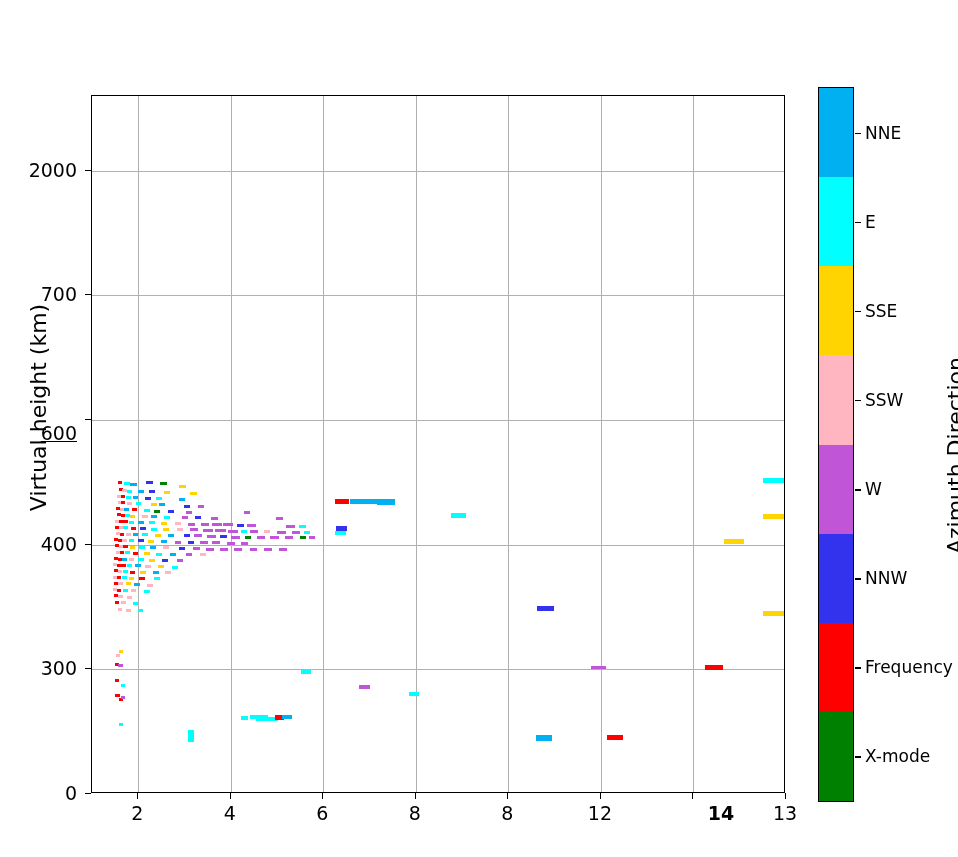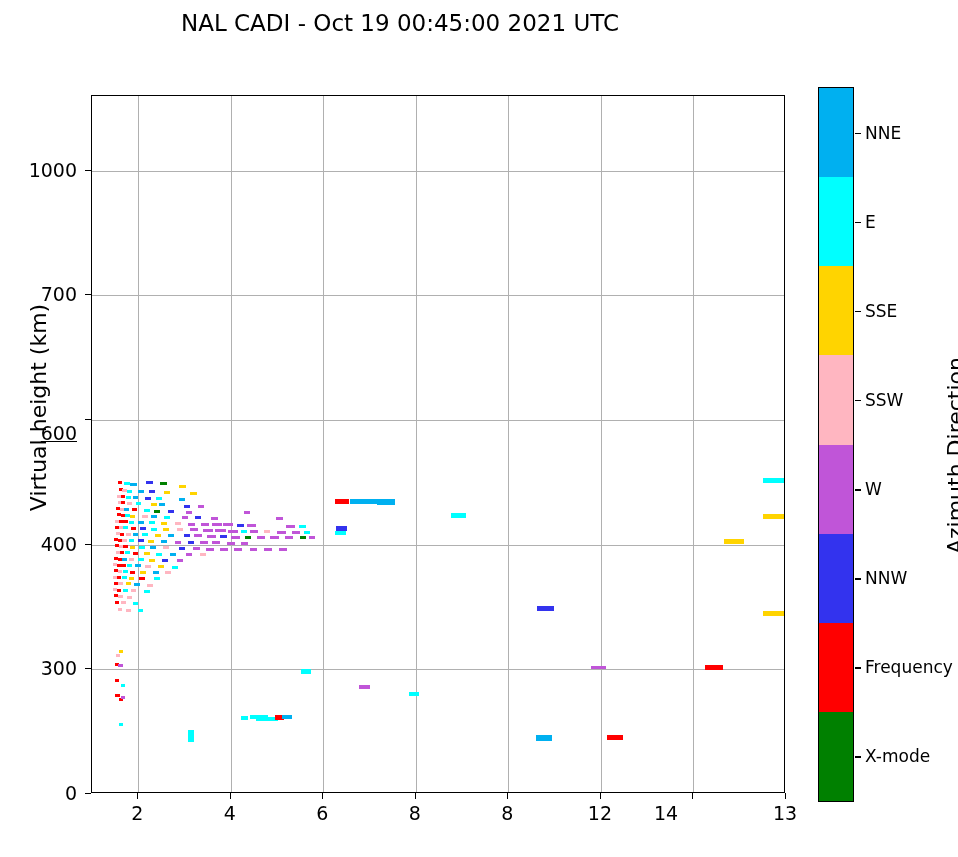--- a/index.html
+++ b/index.html
@@ -151,21 +151,20 @@
     color: #000;
     transform: rotate(-90deg);
     white-space: nowrap;
   }
 </style>
 </head>
 <body>
 
 <div id="root">
 
-  <div class="chart-title">NAL CADI - Oct 19 00:45:00 2021 UTC</div>
 
   <div class="plot-frame" id="plot">
       <div class="gridline-v" style="left: 46.2667px;"></div>
       <div class="gridline-v" style="left: 138.8px;"></div>
       <div class="gridline-v" style="left: 231.333px;"></div>
       <div class="gridline-v" style="left: 323.867px;"></div>
       <div class="gridline-v" style="left: 416.4px;"></div>
       <div class="gridline-v" style="left: 508.933px;"></div>
       <div class="gridline-v" style="left: 601.467px;"></div>
       <div class="gridline-h" style="top: 573.357px;"></div>
@@ -402,35 +401,35 @@
       <div class="ticklabel-x" style="left: 229.8px; top: 802px;">4</div>
       <div class="tick-x" style="left: 322.333px; top: 793px;"></div>
       <div class="ticklabel-x" style="left: 322.333px; top: 802px;">6</div>
       <div class="tick-x" style="left: 414.867px; top: 793px;"></div>
       <div class="ticklabel-x" style="left: 414.867px; top: 802px;">8</div>
       <div class="tick-x" style="left: 507.4px; top: 793px;"></div>
       <div class="ticklabel-x" style="left: 507.4px; top: 802px;">8</div>
       <div class="tick-x" style="left: 599.933px; top: 793px;"></div>
       <div class="ticklabel-x" style="left: 599.933px; top: 802px;">12</div>
       <div class="tick-x" style="left: 692.467px; top: 793px;"></div>
-      <div class="ticklabel-x" style="left: 666px; top: 802px;">14</div>
+      <div class="ticklabel-x" style="left: 721px; top: 802px; font-weight: bold;">14</div>
       <div class="tick-x" style="left: 785px; top: 793px;"></div>
       <div class="ticklabel-x" style="left: 785px; top: 802px;">13</div>
       <div class="tick-y" style="left: 85px; top: 793px;"></div>
       <div class="ticklabel-y" style="left: 5px; width: 72px; top: 793px;">0</div>
       <div class="tick-y" style="left: 85px; top: 668.357px;"></div>
       <div class="ticklabel-y" style="left: 5px; width: 72px; top: 668.357px;">300</div>
       <div class="tick-y" style="left: 85px; top: 543.714px;"></div>
       <div class="ticklabel-y" style="left: 5px; width: 72px; top: 543.714px;">400</div>
       <div class="tick-y" style="left: 85px; top: 419.071px;"></div>
       <div class="ticklabel-y" style="left: 5px; width: 72px; top: 433px; text-decoration: underline;">600</div>
       <div class="tick-y" style="left: 85px; top: 294.429px;"></div>
       <div class="ticklabel-y" style="left: 5px; width: 72px; top: 294.429px;">700</div>
       <div class="tick-y" style="left: 85px; top: 169.786px;"></div>
-      <div class="ticklabel-y" style="left: 5px; width: 72px; top: 169.786px;">1000</div>
+      <div class="ticklabel-y" style="left: 5px; width: 72px; top: 169.786px;">2000</div>
     </div>
 
   <div class="axis-label-y">Virtual height (km)</div>
 
   <div class="cbar" id="cbar">
       <div class="cbar-seg" style="top: 0px; height: 89.125px; background: rgb(0, 176, 240);"></div>
       <div class="cbar-tick" style="top: 44.5625px;"></div>
       <div class="cbar-label" style="top: 44.5625px;">NNE</div>
       <div class="cbar-seg" style="top: 89.125px; height: 89.125px; background: rgb(0, 255, 255);"></div>
       <div class="cbar-tick" style="top: 133.688px;"></div>

